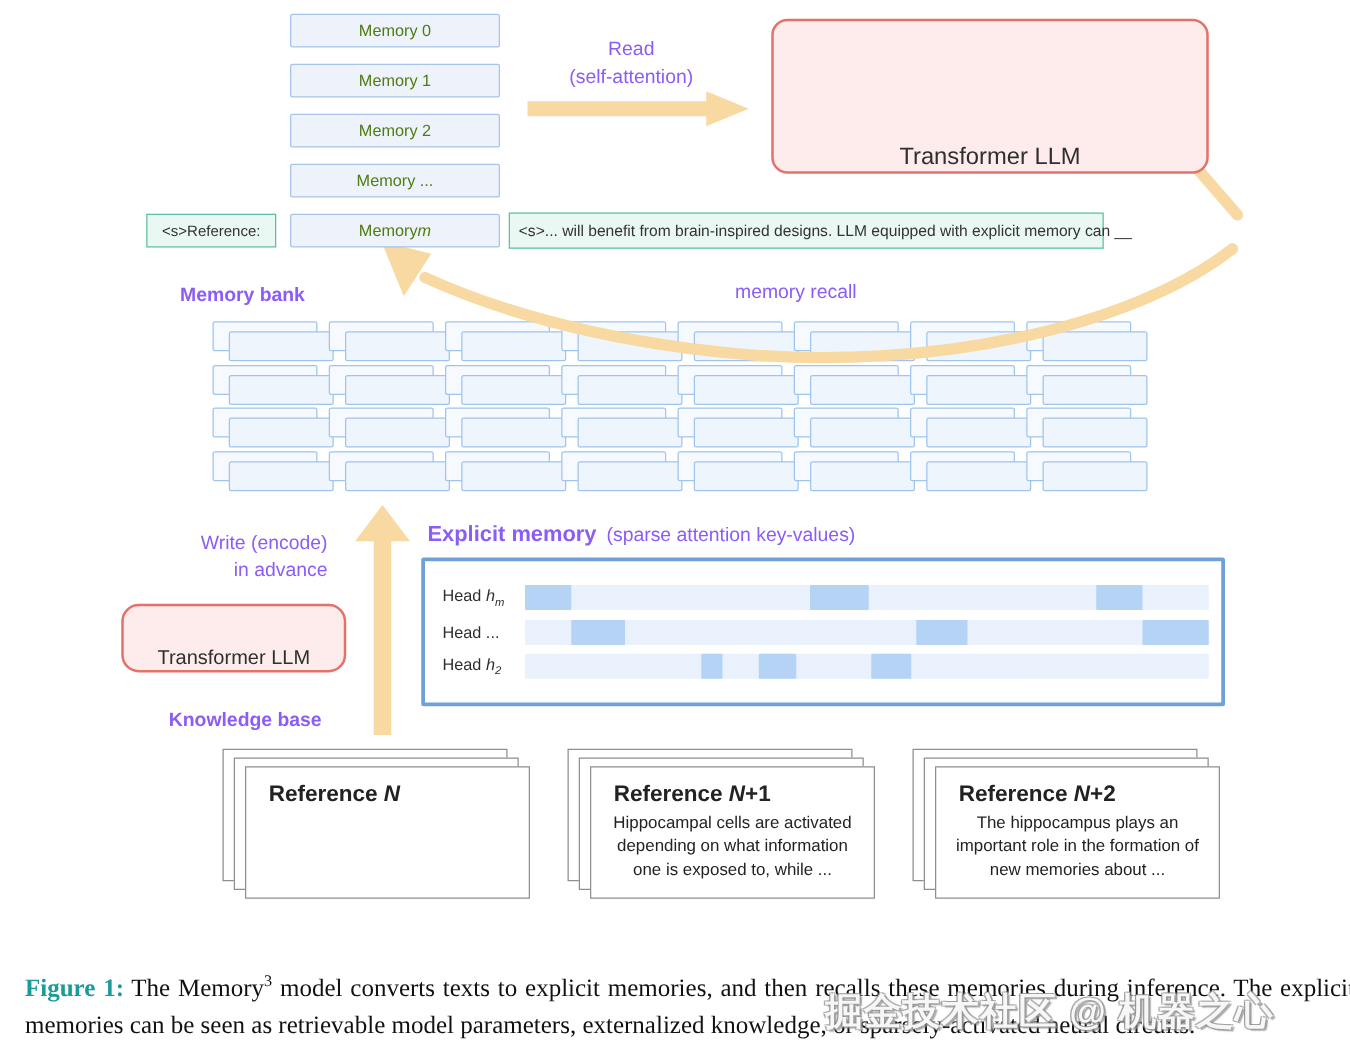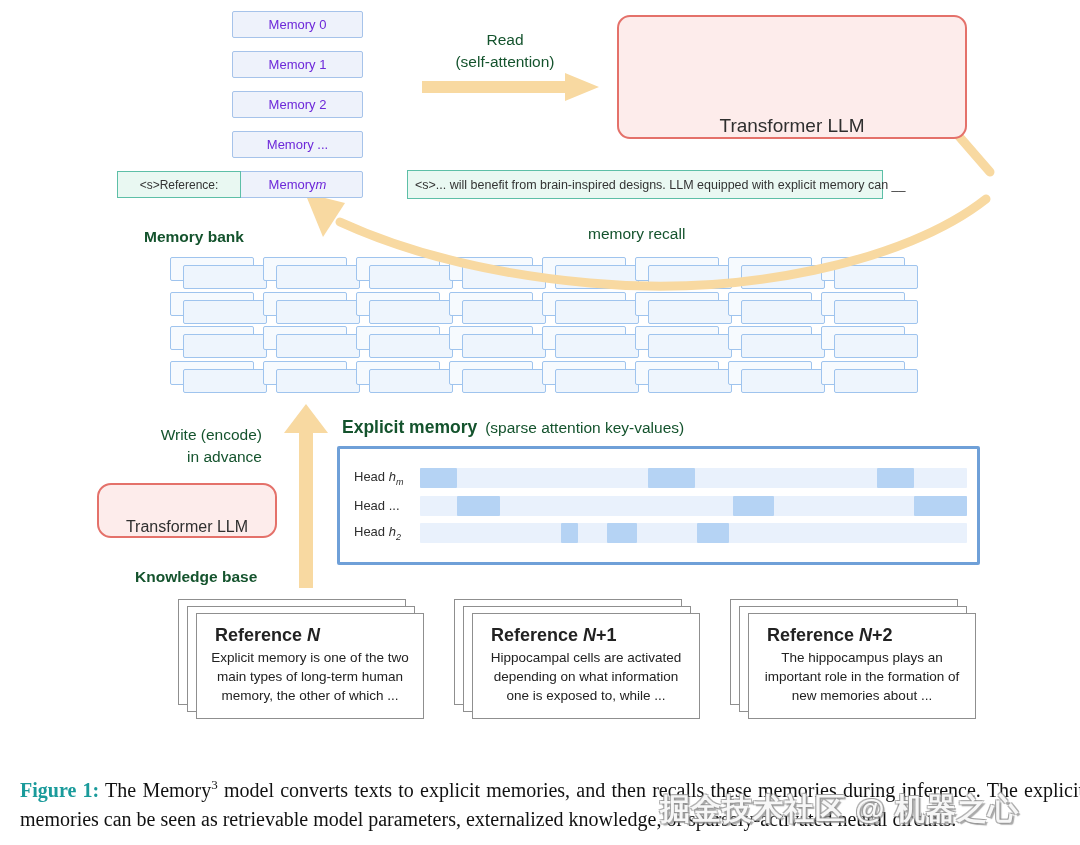--- a/index.html
+++ b/index.html
@@ -9,34 +9,34 @@
     --em-border:#6fa0d8; --track:#e9f1fc; --segment:#b5d3f4;
     --bank-border:#9fc4ee; --bank-back:#f6fafe; --bank-front:#eef5fd;
     --caption-accent:#1a9b9b; --card-border:#8f8f8f;
   }
   html,body{margin:0;padding:0;background:#fff;}
   #stage{position:relative;width:1080px;height:845px;background:#ffffff;overflow:hidden;
          font-family:"Liberation Sans", sans-serif; color:#3a3a3a;}
   svg.arrows{position:absolute;left:0;top:0;z-index:2;pointer-events:none;}
 
   
-  .mem-box{position:absolute;left:232px;width:131px;height:27px;box-sizing:border-box;
+  .mem-box{position:absolute;left:232px;width:168px;height:27px;box-sizing:border-box;
     background:var(--blue-fill);border:1.5px solid var(--blue-border);border-radius:2px;
-    display:flex;align-items:center;justify-content:center;font-size:13px;color:#6d28d9;z-index:3;}
+    display:flex;align-items:center;justify-content:center;font-size:13px;color:#4d7c0f;z-index:3;}
   .teal-box{position:absolute;box-sizing:border-box;background:var(--teal-fill);
     border:1.5px solid var(--teal-border);display:flex;align-items:center;color:#333;z-index:3;}
   .pink-box{position:absolute;box-sizing:border-box;background:var(--pink-fill);
     border:2.5px solid var(--pink-border);display:flex;align-items:flex-end;justify-content:center;
     color:#2f2f2f;z-index:3;}
   #llm-top{left:617px;top:15px;width:350px;height:124px;border-radius:13px;font-size:19px;}
   #llm-bottom{left:97px;top:483px;width:180px;height:55px;border-radius:14px;font-size:16px;}
-  #ref-prefix{left:117px;top:171px;width:124px;height:27px;justify-content:center;font-size:12px;}
+  #ref-prefix{left:117px;top:171px;width:104px;height:27px;justify-content:center;font-size:12px;}
   #context-box{left:407px;top:170px;width:476px;height:29px;padding-left:7px;font-size:12.5px;white-space:nowrap;}
 
-  .lbl{position:absolute;z-index:3;color:#14532d;}
+  .lbl{position:absolute;z-index:3;color:#8b5cf6;}
   #read-label{left:430px;top:29px;width:150px;text-align:center;font-size:15.5px;line-height:22px;}
   #write-label{left:112px;top:424px;width:150px;text-align:right;font-size:15.5px;line-height:22px;}
   #bank-label{left:144px;top:228px;font-size:15.5px;font-weight:bold;}
   #recall-label{left:588px;top:225px;font-size:15.5px;}
   #kb-label{left:135px;top:568px;font-size:15.5px;font-weight:bold;}
   #em-title{left:342px;top:417px;font-size:17.5px;}
   #em-title .t1{font-weight:bold;}
   #em-title .t2{font-size:15.5px;font-weight:normal;margin-left:8px;}
 
   
@@ -293,21 +293,20 @@
         </div>
       </div>
     </div>
 
   <div id="cards">
       <div class="card-stack" style="left: 196px;">
         <div class="card-layer l2"></div>
         <div class="card-layer l1"></div>
         <div class="card-layer front">
           <div class="card-title">Reference <i>N</i></div>
-          <div class="card-body">Explicit memory is one of the two main types of long-term human memory, the other of which ...</div>
         </div>
       </div>
       <div class="card-stack" style="left: 472px;">
         <div class="card-layer l2"></div>
         <div class="card-layer l1"></div>
         <div class="card-layer front">
           <div class="card-title">Reference <i>N</i>+1</div>
           <div class="card-body">Hippocampal cells are activated depending on what information one is exposed to, while ...</div>
         </div>
       </div>

